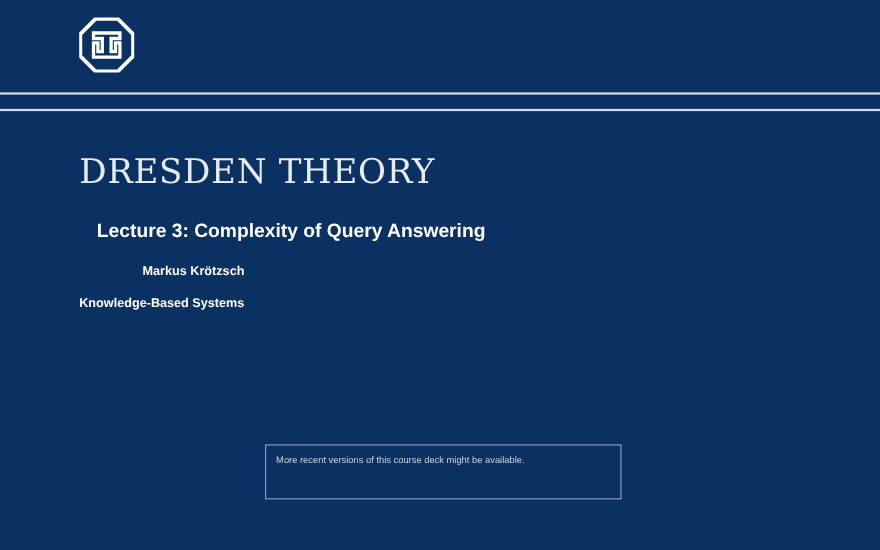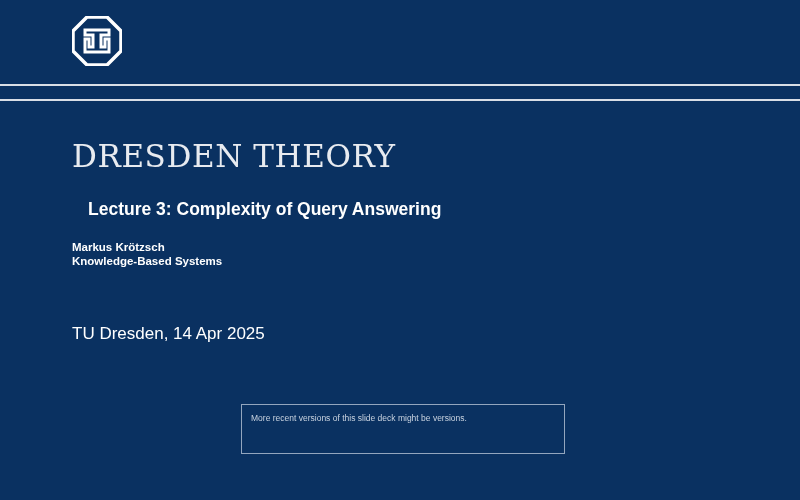--- a/index.html
+++ b/index.html
@@ -88,30 +88,32 @@
     font-size: 17.5px;
     line-height: 22px;
     white-space: nowrap;
     margin-left: 16px;
   }
 
   #author-block {
     position: absolute;
     left: 72px;
     top: 240px;
+    text-align: right;
   }
   #author-block .byline {
     color: #FFFFFF;
     font-family: "Liberation Sans", sans-serif;
     font-weight: bold;
     font-size: 11.5px;
     line-height: 14px;
     white-space: nowrap;
   }
   #author-block .byline.affiliation {
+    margin-top: 15px;
   }
 
   #venue-date {
     position: absolute;
     left: 72px;
     top: 323px;
     color: #FFFFFF;
     font-family: "Liberation Sans", sans-serif;
     font-weight: normal;
     font-size: 17px;
@@ -162,19 +164,18 @@
 
   <div id="main-title">DRESDEN THEORY</div>
 
   <div id="subtitle">Lecture 3: Complexity of Query Answering</div>
 
   <div id="author-block">
     <div class="byline">Markus Krötzsch</div>
     <div class="byline affiliation">Knowledge-Based Systems</div>
   </div>
 
-  <div id="venue-date">TU Dresden, 14 Apr 2025</div>
 
   <div id="notice-box">
-    <div class="notice-line">More recent versions of this slide deck might be versions.</div>
+    <div class="notice-line">More recent versions of this course deck might be available.</div>
   </div>
 
 </div>
 
 </body></html>

